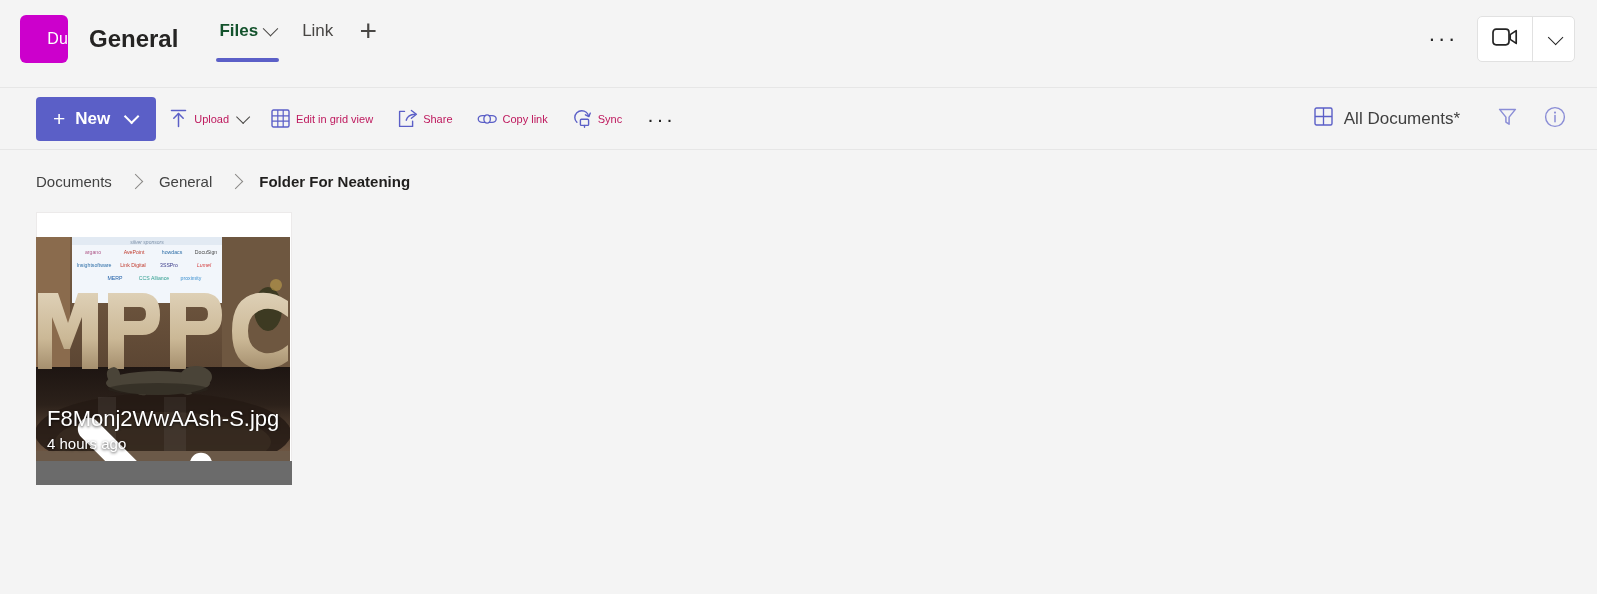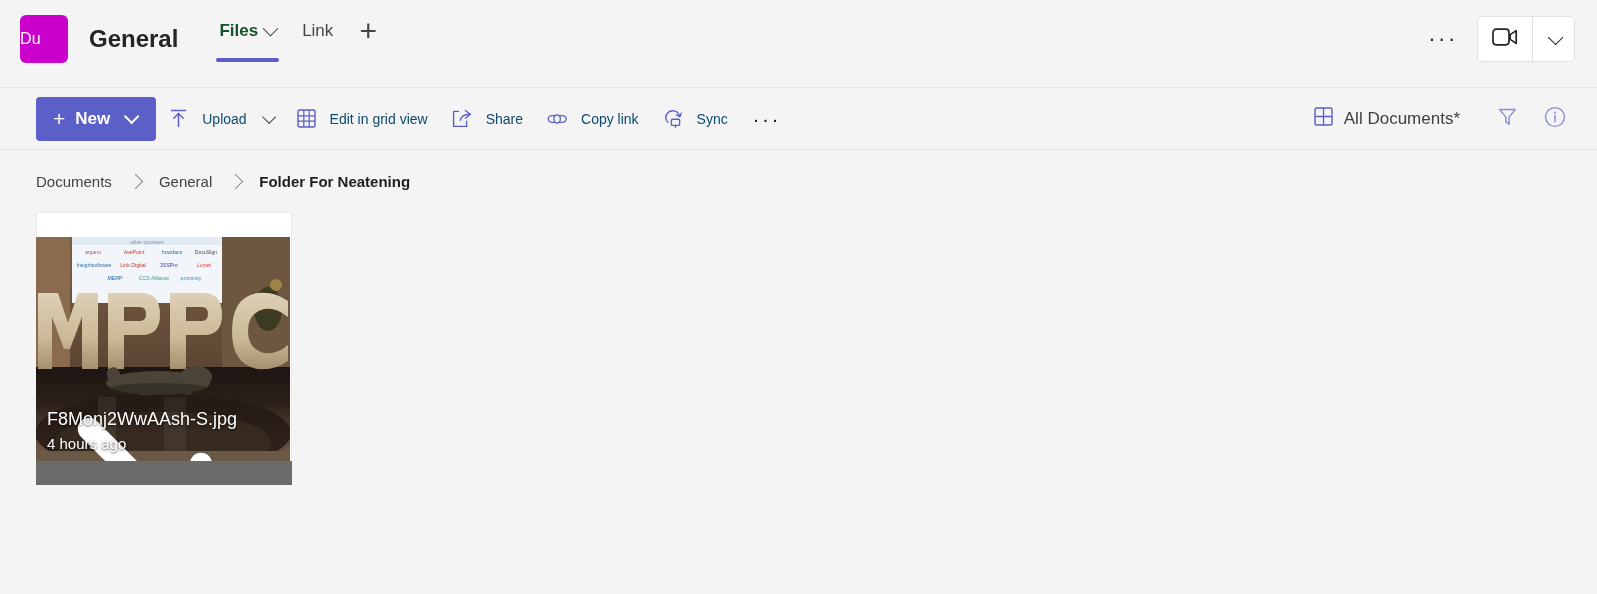--- a/index.html
+++ b/index.html
@@ -36,21 +36,21 @@
     flex: 1 1 auto;
     min-width: 0;
   }
   .team-avatar {
     width: 48px; height: 48px;
     border-radius: 6px;
     background: #cc00cc;
     color: #ffffff;
     display: flex;
     align-items: center;
-    justify-content: flex-start;
+    justify-content: flex-end;
     font-size: 16px;
     font-weight: 400;
     letter-spacing: .2px;
     flex: 0 0 48px;
   }
   .channel-title {
     font-size: 24px;
     font-weight: bold;
     color: #252423;
     margin-left: 21px;
@@ -163,25 +163,25 @@
   .new-btn .plus { font-size: 21px; font-weight: 400; line-height: 1; }
   .new-btn .chev-w {
     display: inline-block;
     width: 11px; height: 11px;
     border-right: 2px solid #ffffff;
     border-bottom: 2px solid #ffffff;
     transform: rotate(45deg) translateY(-3px);
     margin-left: 4px;
   }
   .cmd {
-    display: flex; align-items: center; gap: 13px;
+    display: flex; align-items: center; gap: 5px;
     height: 44px;
     padding: 0 12px;
-    font-size: 14px;
-    color: #0c4a6e;
+    font-size: 11px;
+    color: #be185d;
     white-space: nowrap;
     cursor: pointer;
   }
   .cmd:first-of-type { margin-left: 14px; }
   .cmd .ico {
     width: 21px; height: 21px;
     display: flex; align-items: center; justify-content: center;
     color: #5b5fc7;
     flex: 0 0 21px;
   }
@@ -267,21 +267,21 @@
   .thumb svg { display: block; width: 254px; height: 224px; }
   .tile-overlay {
     position: absolute;
     left: 0; right: 0; bottom: 0;
     padding: 0 0 6px 11px;
     color: #ffffff;
     text-shadow: 0 1px 3px rgba(0,0,0,.75);
     pointer-events: none;
   }
   .tile-name {
-    font-size: 18px;
+    font-size: 22px;
     line-height: 24px;
     white-space: nowrap;
     overflow: hidden;
   }
   .tile-sub {
     font-size: 15px;
     line-height: 22px;
     margin-top: 2px;
   }
   .tile-foot {

